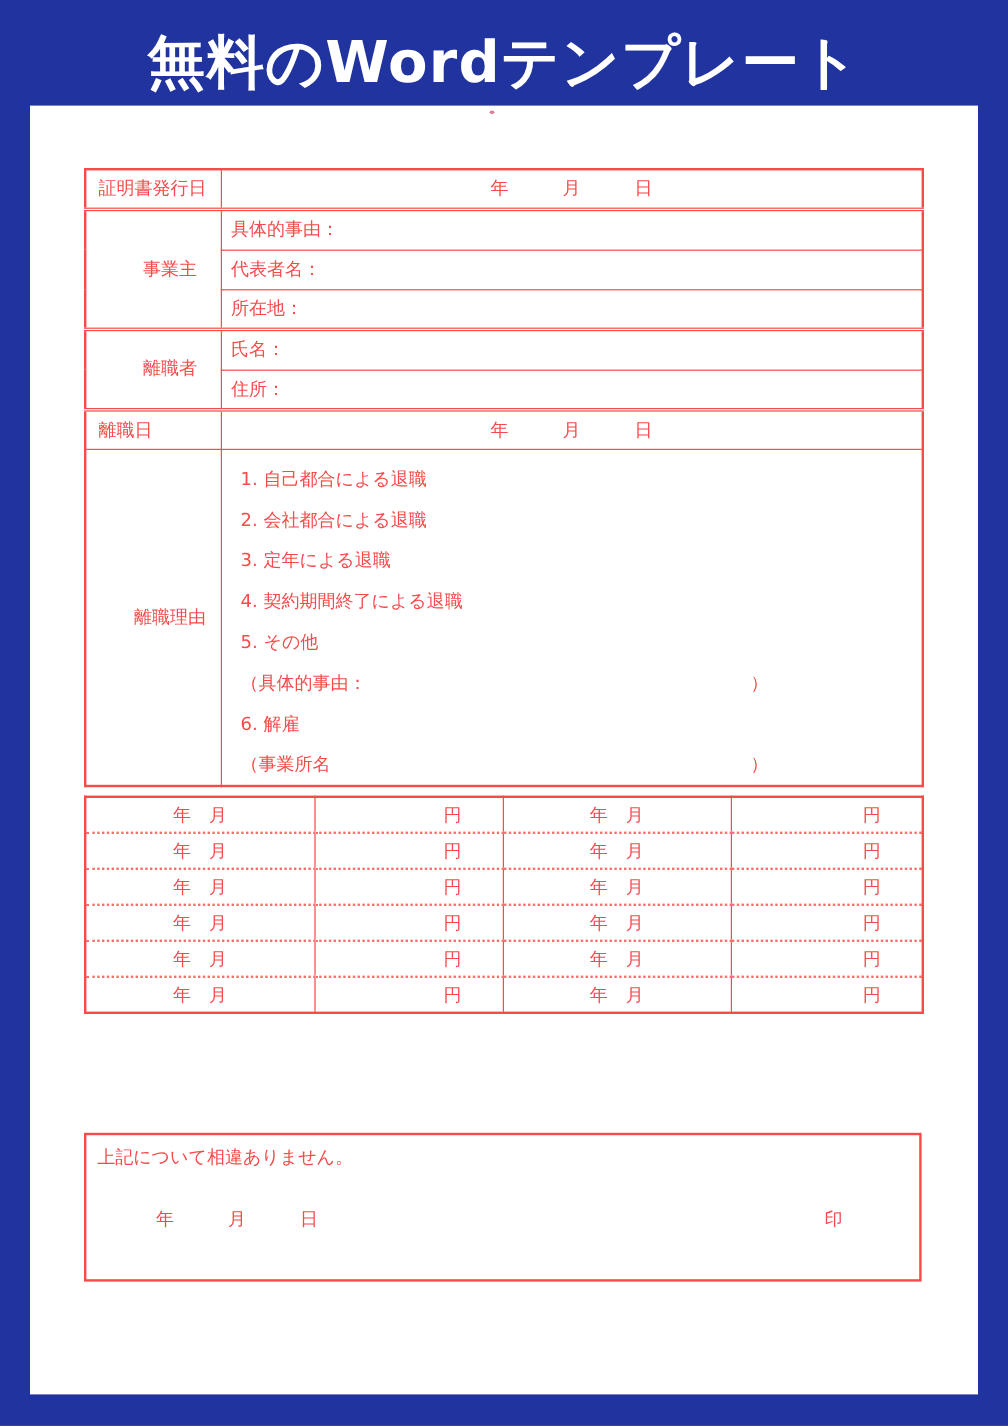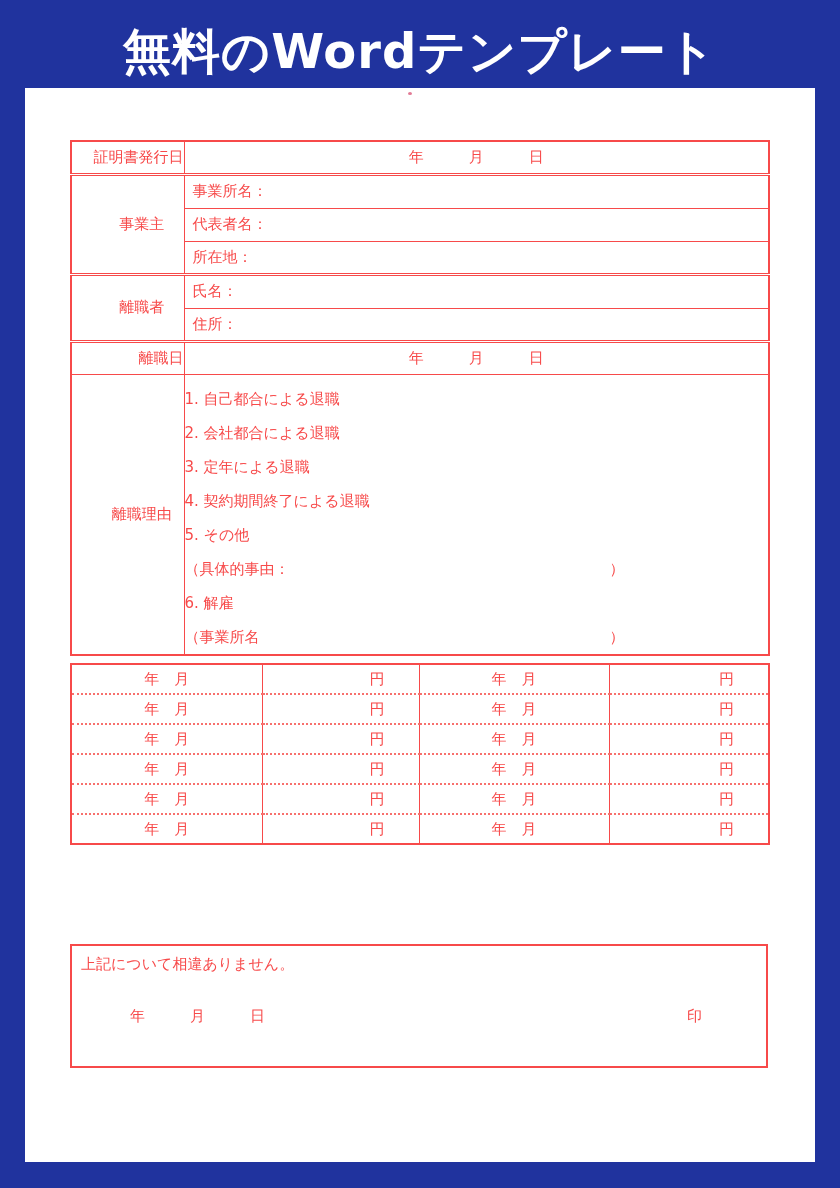--- a/index.html
+++ b/index.html
@@ -33,26 +33,26 @@
     width: 4px; height: 3px; background: #e27a95; border-radius: 50%;
   }
   table { border-collapse: collapse; table-layout: fixed; }
   td { border: 1px solid #f74a4a; font-size: 15px; color: #f74a4a; overflow: hidden; }
 
   
   .info-table {
     position: absolute; left: 45px; top: 52px; width: 698px;
     border: 2px solid #f74a4a;
   }
-  .info-table td.lbl-left  { text-align: right; padding-left: 0; margin-top: 26px; }
+  .info-table td.lbl-left  { text-align: left; padding-left: 10px; margin-top: 26px; }
   .info-table td.lbl-center{ text-align: center; padding-left: 28px; }
   .info-table td.val-center{ text-align: center; }
   .info-table td.val-field { text-align: left; padding-left: 8px; }
   .dbl { border-bottom: 3px double #f74a4a !important; }
-  .reason-cell { vertical-align: top; padding: 7px 0 0 0; }
+  .reason-cell { vertical-align: top; padding: 7px 0 0 16px; }
   .reason-line { height: 34px; line-height: 34px; white-space: nowrap; }
   .paren-row { display: flex; justify-content: space-between; width: 440px; }
 
   
   .pay-table {
     position: absolute; left: 45px; top: 575px; width: 698px;
     border: 2px solid #f74a4a;
   }
   .pay-table td.title-cell { text-align: center; font-size: 20px; height: 32px; }
   .pay-table td.head-cell  { text-align: center; height: 32px; }
@@ -93,21 +93,21 @@
           <col style="width:113px">
           <col style="width:585px">
         </colgroup>
       <tbody>
           <tr>
         <td class="lbl-left dbl" style="height:33px">証明書発行日</td>
         <td class="val-center dbl">年　　　月　　　日</td>
       </tr>
       <tr>
         <td class="lbl-center dbl" rowspan="3">事業主</td>
-        <td class="val-field" style="height:34px">事業所名：</td>
+        <td class="val-field" style="height:34px">具体的事由：</td>
       </tr>
       <tr>
         <td class="val-field" style="height:33px">代表者名：</td>
       </tr>
       <tr>
         <td class="val-field dbl" style="height:33px">所在地：</td>
       </tr>
       <tr>
         <td class="lbl-center dbl" rowspan="2">離職者</td>
         <td class="val-field" style="height:34px">氏名：</td>

